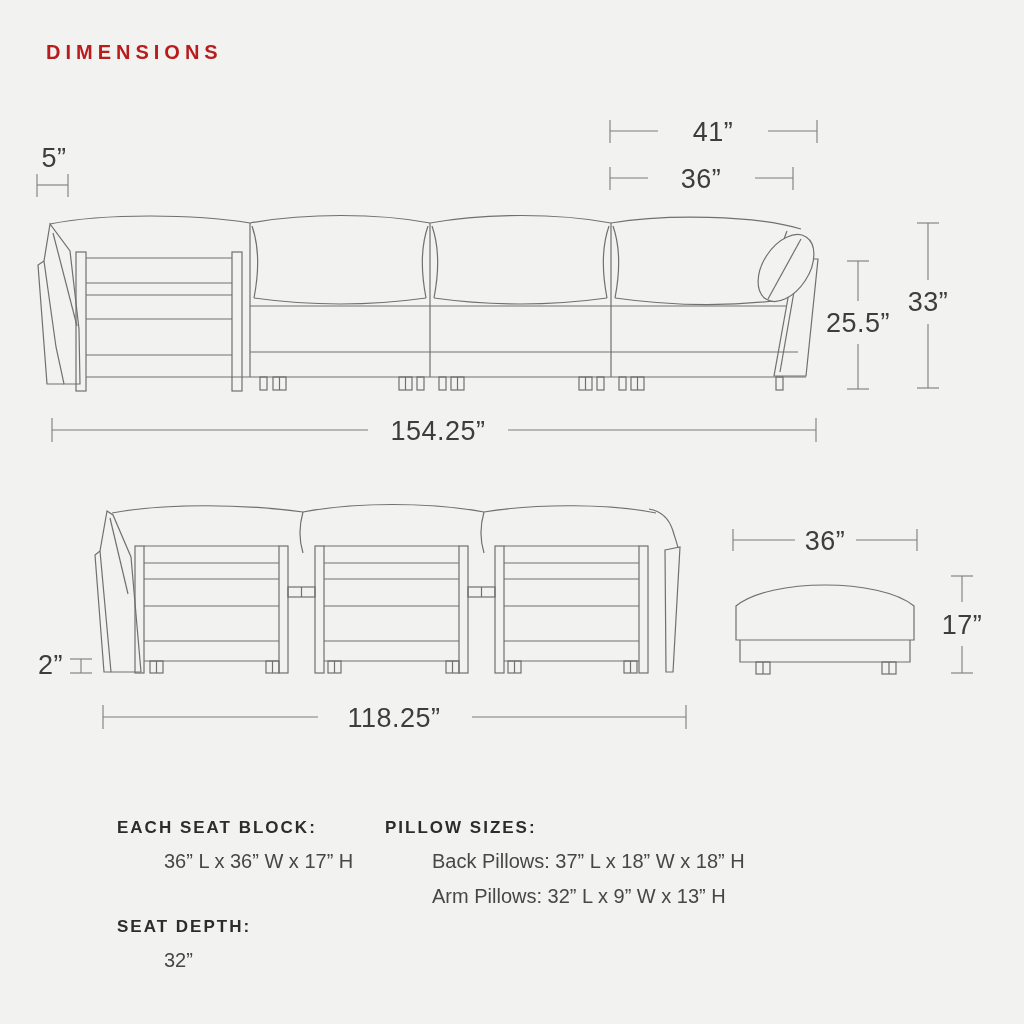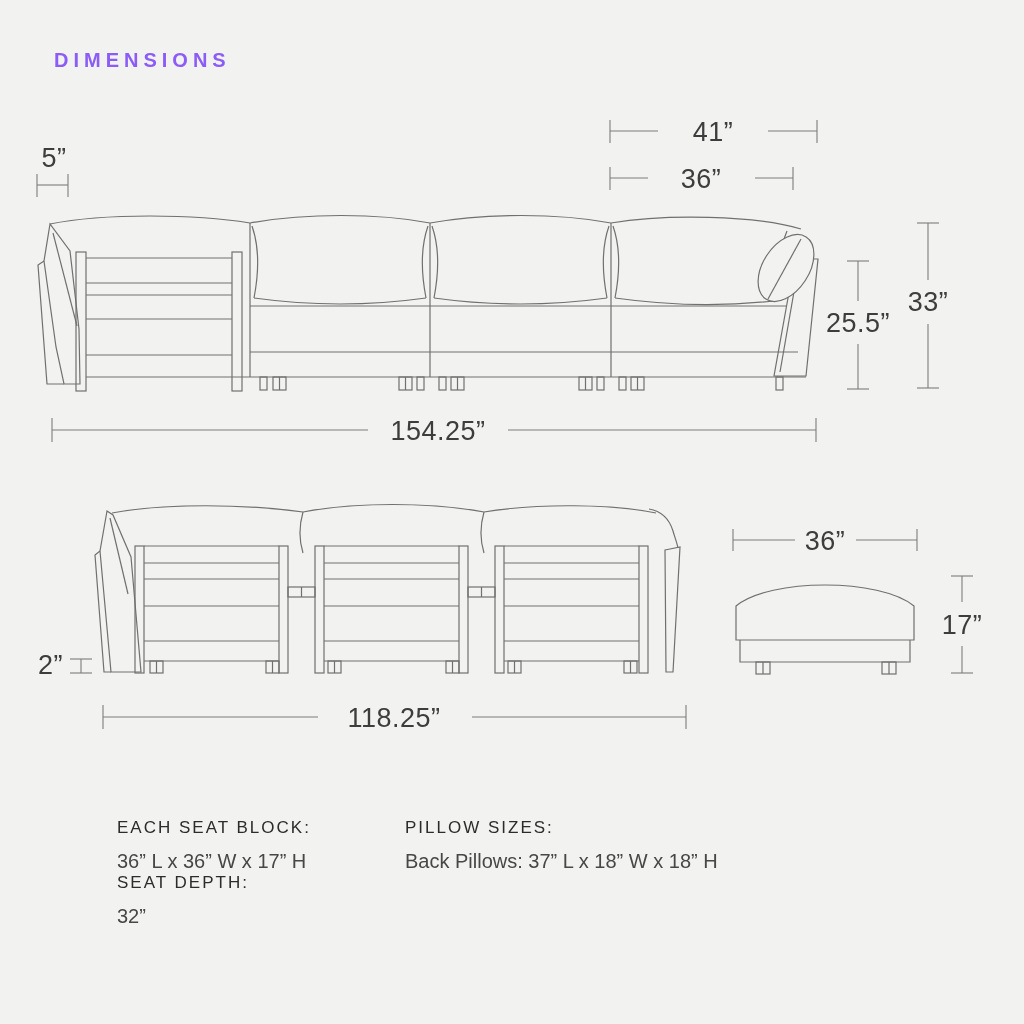--- a/index.html
+++ b/index.html
@@ -8,46 +8,46 @@
     background: #f2f2f0;
     font-family: "Liberation Sans", sans-serif;
     position: relative;
     overflow: hidden;
   }
   .canvas { position: absolute; inset: 0; }
   #diagram-svg { position: absolute; left: 0; top: 0; }
 
   .page-title {
     position: absolute; left: 38px; top: 33px;
-    margin: 16px;
+    margin: 8px;
     font-size: 20px; font-weight: 700;
     letter-spacing: 5px;
-    color: #8b5cf6;
+    color: #b91c1c;
   }
 
   svg text {
     font-family: "Liberation Sans", sans-serif;
     font-size: 27px;
     fill: #3d3d3d;
     letter-spacing: 0.5px;
   }
 
   .drawing { stroke: #707070; stroke-width: 1.2; fill: none; }
   .dims    { stroke: #7d7d7d; stroke-width: 1.1; fill: none; }
   .dims text { stroke: none; }
 
   .specs-col { position: absolute; color: #454545; }
   .specs-left  { left: 117px; top: 818px; width: 270px; }
-  .specs-right { left: 405px; top: 818px; width: 380px; }
+  .specs-right { left: 385px; top: 818px; width: 380px; }
   .spec-heading {
-    font-size: 17px; font-weight: 400; letter-spacing: 2px;
+    font-size: 17px; font-weight: 700; letter-spacing: 2px;
     color: #2c2c2c; line-height: 20px;
   }
-  .spec-value { font-size: 20px; line-height: 24px; margin-top: 11px; color: #474747; }
-  .spec-gap { }
+  .spec-value { font-size: 20px; line-height: 24px; margin-top: 11px; color: #474747; margin-left: 47px; }
+  .spec-gap { margin-top: 44px; }
 </style>
 </head>
 <body>
 
 <div class="canvas">
 
   <h1 class="page-title">DIMENSIONS</h1>
 
   <svg id="diagram-svg" width="1024" height="1024" viewBox="0 0 1024 1024">
 
@@ -262,15 +262,16 @@
   <div class="specs-col specs-left">
     <div class="spec-heading">EACH SEAT BLOCK:</div>
     <div class="spec-value">36” L x 36” W x 17” H</div>
     <div class="spec-heading spec-gap">SEAT DEPTH:</div>
     <div class="spec-value">32”</div>
   </div>
 
   <div class="specs-col specs-right">
     <div class="spec-heading">PILLOW SIZES:</div>
     <div class="spec-value">Back Pillows: 37” L x 18” W x 18” H</div>
+    <div class="spec-value">Arm Pillows: 32” L x 9” W x 13” H</div>
   </div>
 
 </div>
 
 </body></html>

